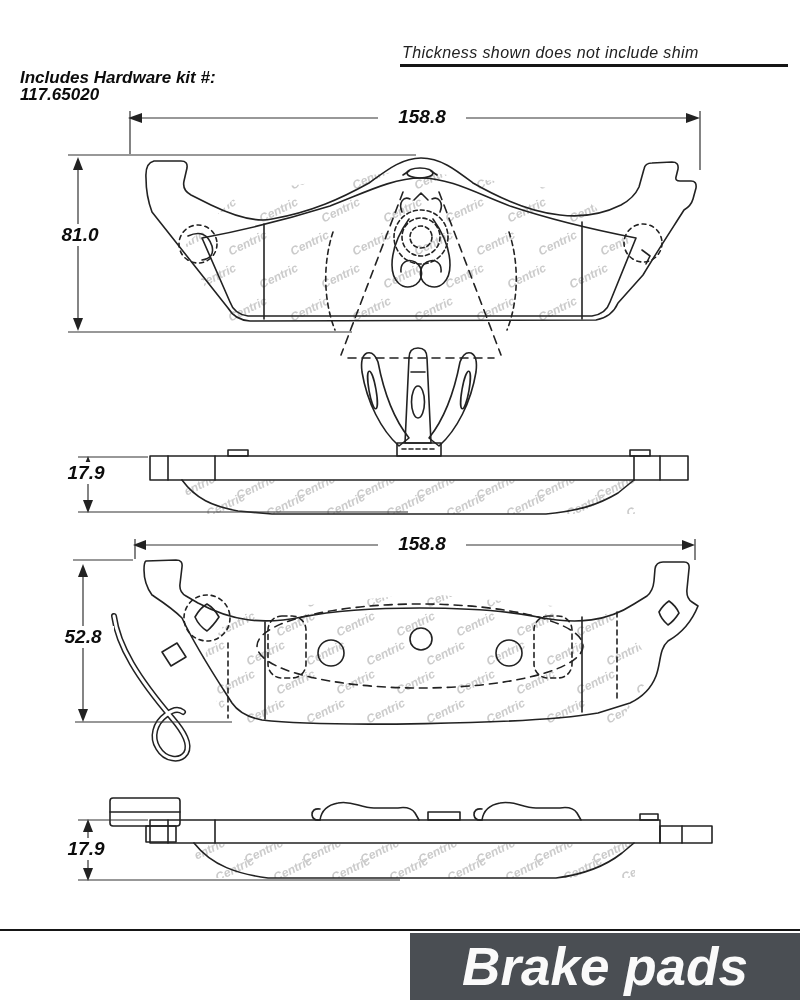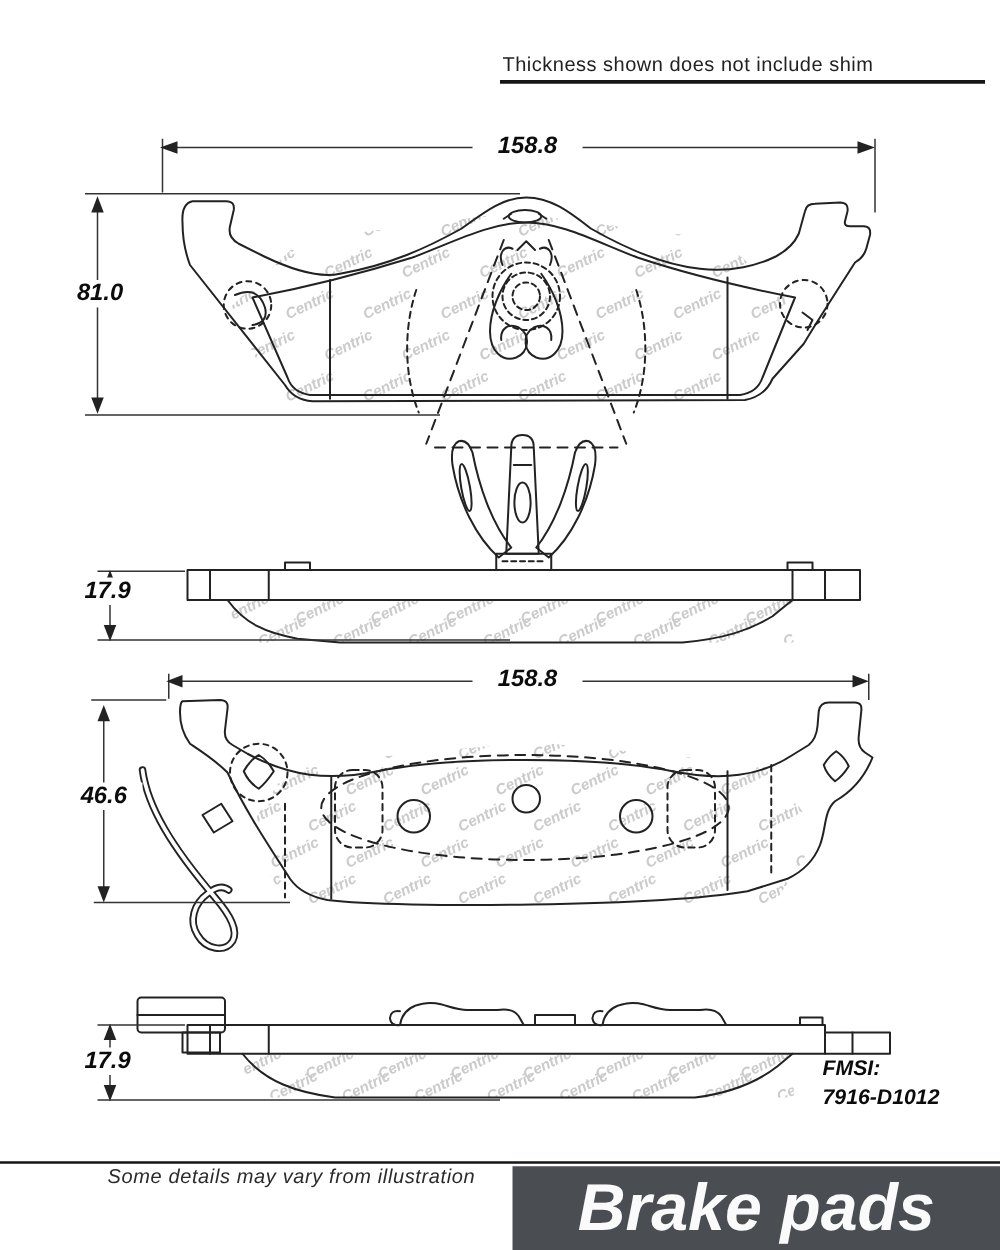--- a/index.html
+++ b/index.html
@@ -2,21 +2,21 @@
 <html><head>
 <meta charset="utf-8">
 <style>
   html,body{margin:0;padding:0;background:#fff;}
   #page{position:relative;width:800px;height:1000px;background:#fff;overflow:hidden;
         font-family:"Liberation Sans",sans-serif;}
   
   .hdr-box{position:absolute;left:0;top:0;width:400px;height:66px;}
   .part-no{position:absolute;left:44px;top:0;line-height:64px;font-weight:700;font-size:50px;
            color:#fdfdfd;letter-spacing:1px;}
-  .thick-note{position:absolute;left:402px;top:44px;width:392px;font-size:16px;
+  .thick-note{position:absolute;left:402px;top:44px;width:392px;font-style:italic;font-size:16px;
               color:#222;letter-spacing:.4px;white-space:nowrap;}
   .underline{position:absolute;left:400px;top:64px;width:388px;height:3px;background:#161616;}
   .hw-note{position:absolute;left:20px;top:69px;font-style:italic;font-weight:700;font-size:17px;
            line-height:17px;color:#0c0c0c;}
   
   .dim{position:absolute;font-style:italic;font-weight:700;font-size:19px;color:#0c0c0c;
        text-align:center;background:#fff;padding:0 2px;z-index:3;}
   .fmsi{position:absolute;left:658px;top:843px;font-style:italic;font-weight:700;font-size:17px;
         line-height:23px;color:#0c0c0c;z-index:3;}
   .caption{position:absolute;left:200px;top:897px;width:400px;text-align:center;font-style:italic;
@@ -34,20 +34,24 @@
       transform:rotate(-26deg);}
   #lineart{position:absolute;left:0;top:100px;z-index:2;}
 </style>
 </head>
 <body>
 
 <div id="page">
 
   <div class="thick-note">Thickness shown does not include shim</div>
   <div class="underline"></div>
+  <div class="hw-note">
+    <div>Includes Hardware kit #:</div>
+    <div>117.65020</div>
+  </div>
 
   <div class="wm-layer" id="wm-pad1" style="left: 175px; top: 170px; width: 470px; height: 158px; clip-path: polygon(2% 48%, 14% 14%, 50% 0%, 86% 14%, 98% 48%, 90% 96%, 10% 96%);">
       <span class="wm" style="left: -10px; top: 0px; color: rgb(203, 203, 203);">Centric</span>
       <span class="wm" style="left: 52px; top: 0px; color: rgb(203, 203, 203);">Centric</span>
       <span class="wm" style="left: 114px; top: 0px; color: rgb(203, 203, 203);">Centric</span>
       <span class="wm" style="left: 176px; top: 0px; color: rgb(203, 203, 203);">Centric</span>
       <span class="wm" style="left: 238px; top: 0px; color: rgb(203, 203, 203);">Centric</span>
       <span class="wm" style="left: 300px; top: 0px; color: rgb(203, 203, 203);">Centric</span>
       <span class="wm" style="left: 362px; top: 0px; color: rgb(203, 203, 203);">Centric</span>
       <span class="wm" style="left: 424px; top: 0px; color: rgb(203, 203, 203);">Centric</span>
@@ -285,28 +289,23 @@
       <path d="M 78,820 L 148,820 M 78,880 L 400,880"></path>
       <polygon points="88,819 83,832 93,832" fill="#222" stroke="none"></polygon>
       <polygon points="88,881 83,868 93,868" fill="#222" stroke="none"></polygon>
     </g>
   </svg>
 
   <div class="dim" style="left:378px;top:106px;width:84px;">158.8</div>
   <div class="dim" style="left:49px;top:224px;width:58px;">81.0</div>
   <div class="dim" style="left:58px;top:462px;width:52px;">17.9</div>
   <div class="dim" style="left:378px;top:533px;width:84px;">158.8</div>
-  <div class="dim" style="left:52px;top:626px;width:58px;">46.6</div>
+  <div class="dim" style="left:52px;top:626px;width:58px;">52.8</div>
   <div class="dim" style="left:58px;top:838px;width:52px;">17.9</div>
 
-  <div class="fmsi">
-    <div>FMSI:</div>
-    <div>7916-D1012</div>
-  </div>
 
 
   <div class="foot-line"></div>
-  <div class="foot-note">Some details may vary from illustration</div>
   <div class="brand-box" style="background: rgb(74, 78, 83);">
     <span class="brand-text">Brake pads</span>
   </div>
 
 </div>
 
 </body></html>

